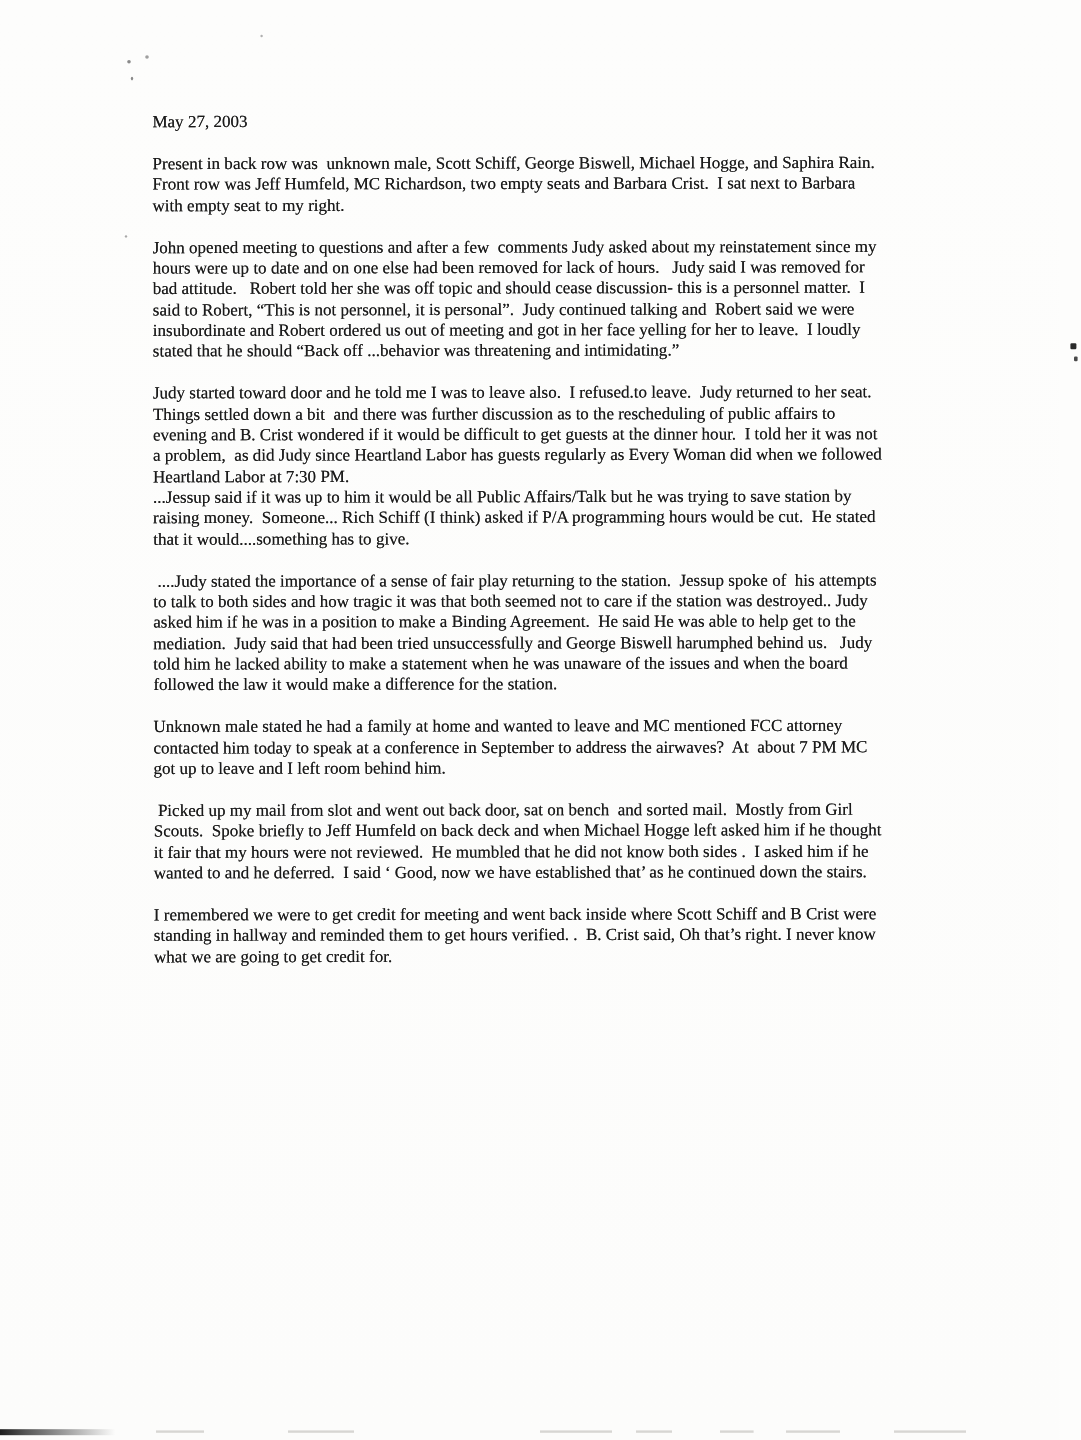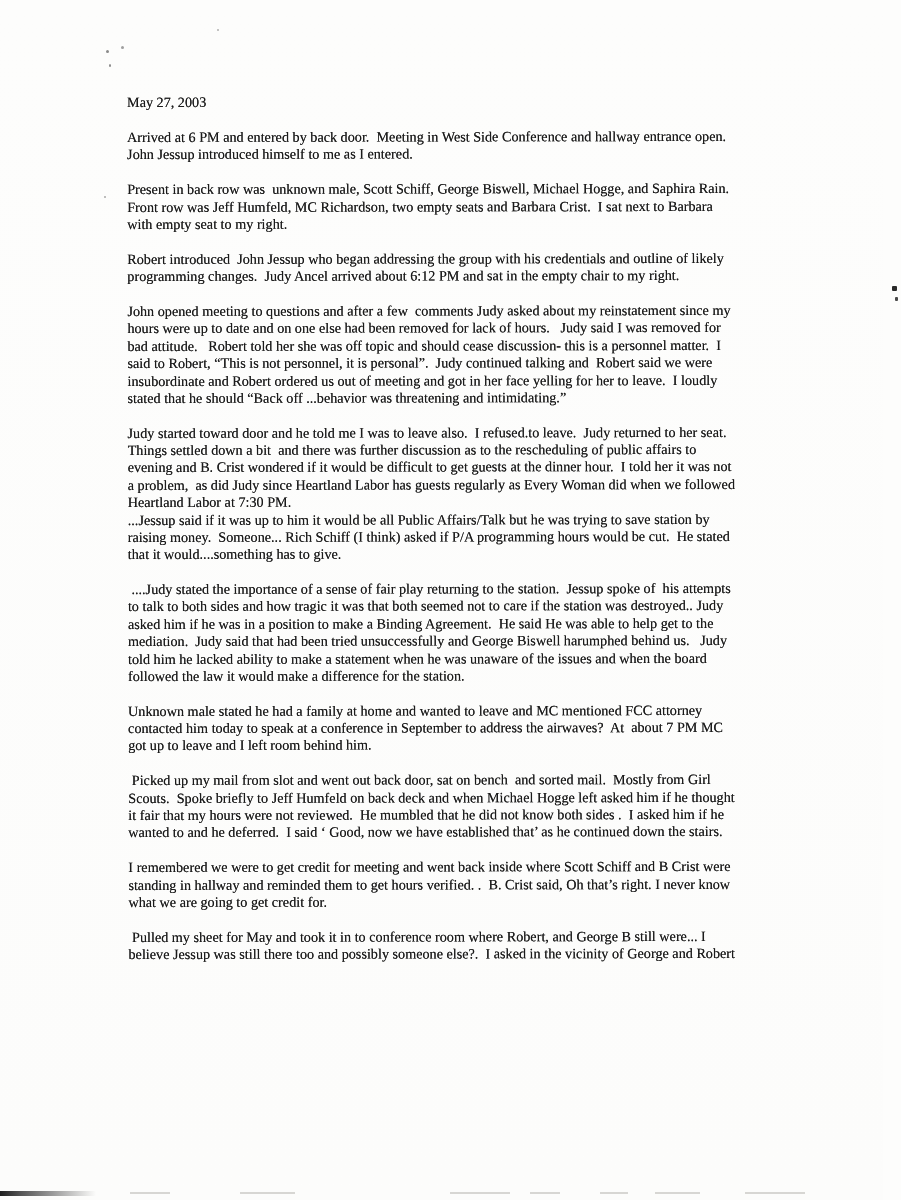--- a/index.html
+++ b/index.html
@@ -63,31 +63,23 @@
 </head>
 <body>
 
 <div class="scan-page">
 
   <div class="doc-content" id="doc-content">
       <div class="paragraph">
         <div class="line">May 27, 2003</div>
       </div>
       <div class="paragraph">
-        <div class="line">Arrived at 6 PM and entered by back door.  Meeting in West Side Conference and hallway entrance open.</div>
-        <div class="line">John Jessup introduced himself to me as I entered.</div>
-      </div>
-      <div class="paragraph">
         <div class="line">Present in back row was  unknown male, Scott Schiff, George Biswell, Michael Hogge, and Saphira Rain.</div>
         <div class="line">Front row was Jeff Humfeld, MC Richardson, two empty seats and Barbara Crist.  I sat next to Barbara</div>
         <div class="line">with empty seat to my right.</div>
-      </div>
-      <div class="paragraph">
-        <div class="line">Robert introduced  John Jessup who began addressing the group with his credentials and outline of likely</div>
-        <div class="line">programming changes.  Judy Ancel arrived about 6:12 PM and sat in the empty chair to my right.</div>
       </div>
       <div class="paragraph">
         <div class="line">John opened meeting to questions and after a few  comments Judy asked about my reinstatement since my</div>
         <div class="line">hours were up to date and on one else had been removed for lack of hours.   Judy said I was removed for</div>
         <div class="line">bad attitude.   Robert told her she was off topic and should cease discussion- this is a personnel matter.  I</div>
         <div class="line">said to Robert, “This is not personnel, it is personal”.  Judy continued talking and  Robert said we were</div>
         <div class="line">insubordinate and Robert ordered us out of meeting and got in her face yelling for her to leave.  I loudly</div>
         <div class="line">stated that he should “Back off ...behavior was threatening and intimidating.”</div>
       </div>
       <div class="paragraph">
@@ -117,24 +109,20 @@
         <div class="line"> Picked up my mail from slot and went out back door, sat on bench  and sorted mail.  Mostly from Girl</div>
         <div class="line">Scouts.  Spoke briefly to Jeff Humfeld on back deck and when Michael Hogge left asked him if he thought</div>
         <div class="line">it fair that my hours were not reviewed.  He mumbled that he did not know both sides .  I asked him if he</div>
         <div class="line">wanted to and he deferred.  I said ‘ Good, now we have established that’ as he continued down the stairs.</div>
       </div>
       <div class="paragraph">
         <div class="line">I remembered we were to get credit for meeting and went back inside where Scott Schiff and B Crist were</div>
         <div class="line">standing in hallway and reminded them to get hours verified. .  B. Crist said, Oh that’s right. I never know</div>
         <div class="line">what we are going to get credit for.</div>
       </div>
-      <div class="paragraph">
-        <div class="line"> Pulled my sheet for May and took it in to conference room where Robert, and George B still were... I</div>
-        <div class="line">believe Jessup was still there too and possibly someone else?.  I asked in the vicinity of George and Robert</div>
-      </div>
     </div>
 
   <div class="speck" style="left:106px; top:50px; width:3px; height:3px;"></div>
   <div class="speck" style="left:121px; top:46px; width:3px; height:3px; background:#9f9f9f;"></div>
   <div class="speck" style="left:109px; top:64px; width:2px; height:3px;"></div>
   <div class="speck" style="left:217px; top:29px; width:2px; height:2px; background:#b0b0b0;"></div>
   <div class="speck" style="left:104px; top:196px; width:2px; height:2px; background:#a8a8a8;"></div>
   <div class="speck" style="left:892px; top:286px; width:5px; height:5px; background:#2a2a2a; border-radius:1px;"></div>
   <div class="speck" style="left:895px; top:297px; width:3px; height:4px; background:#4a4a4a; border-radius:1px;"></div>
   <div class="smudge-bottom-left"></div>

